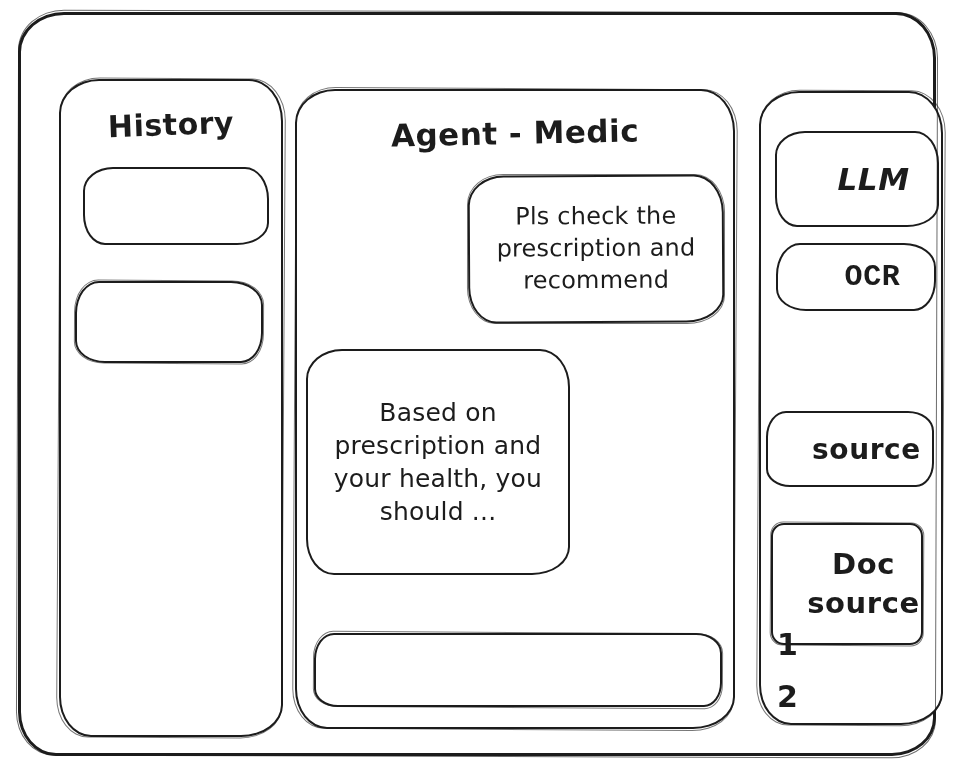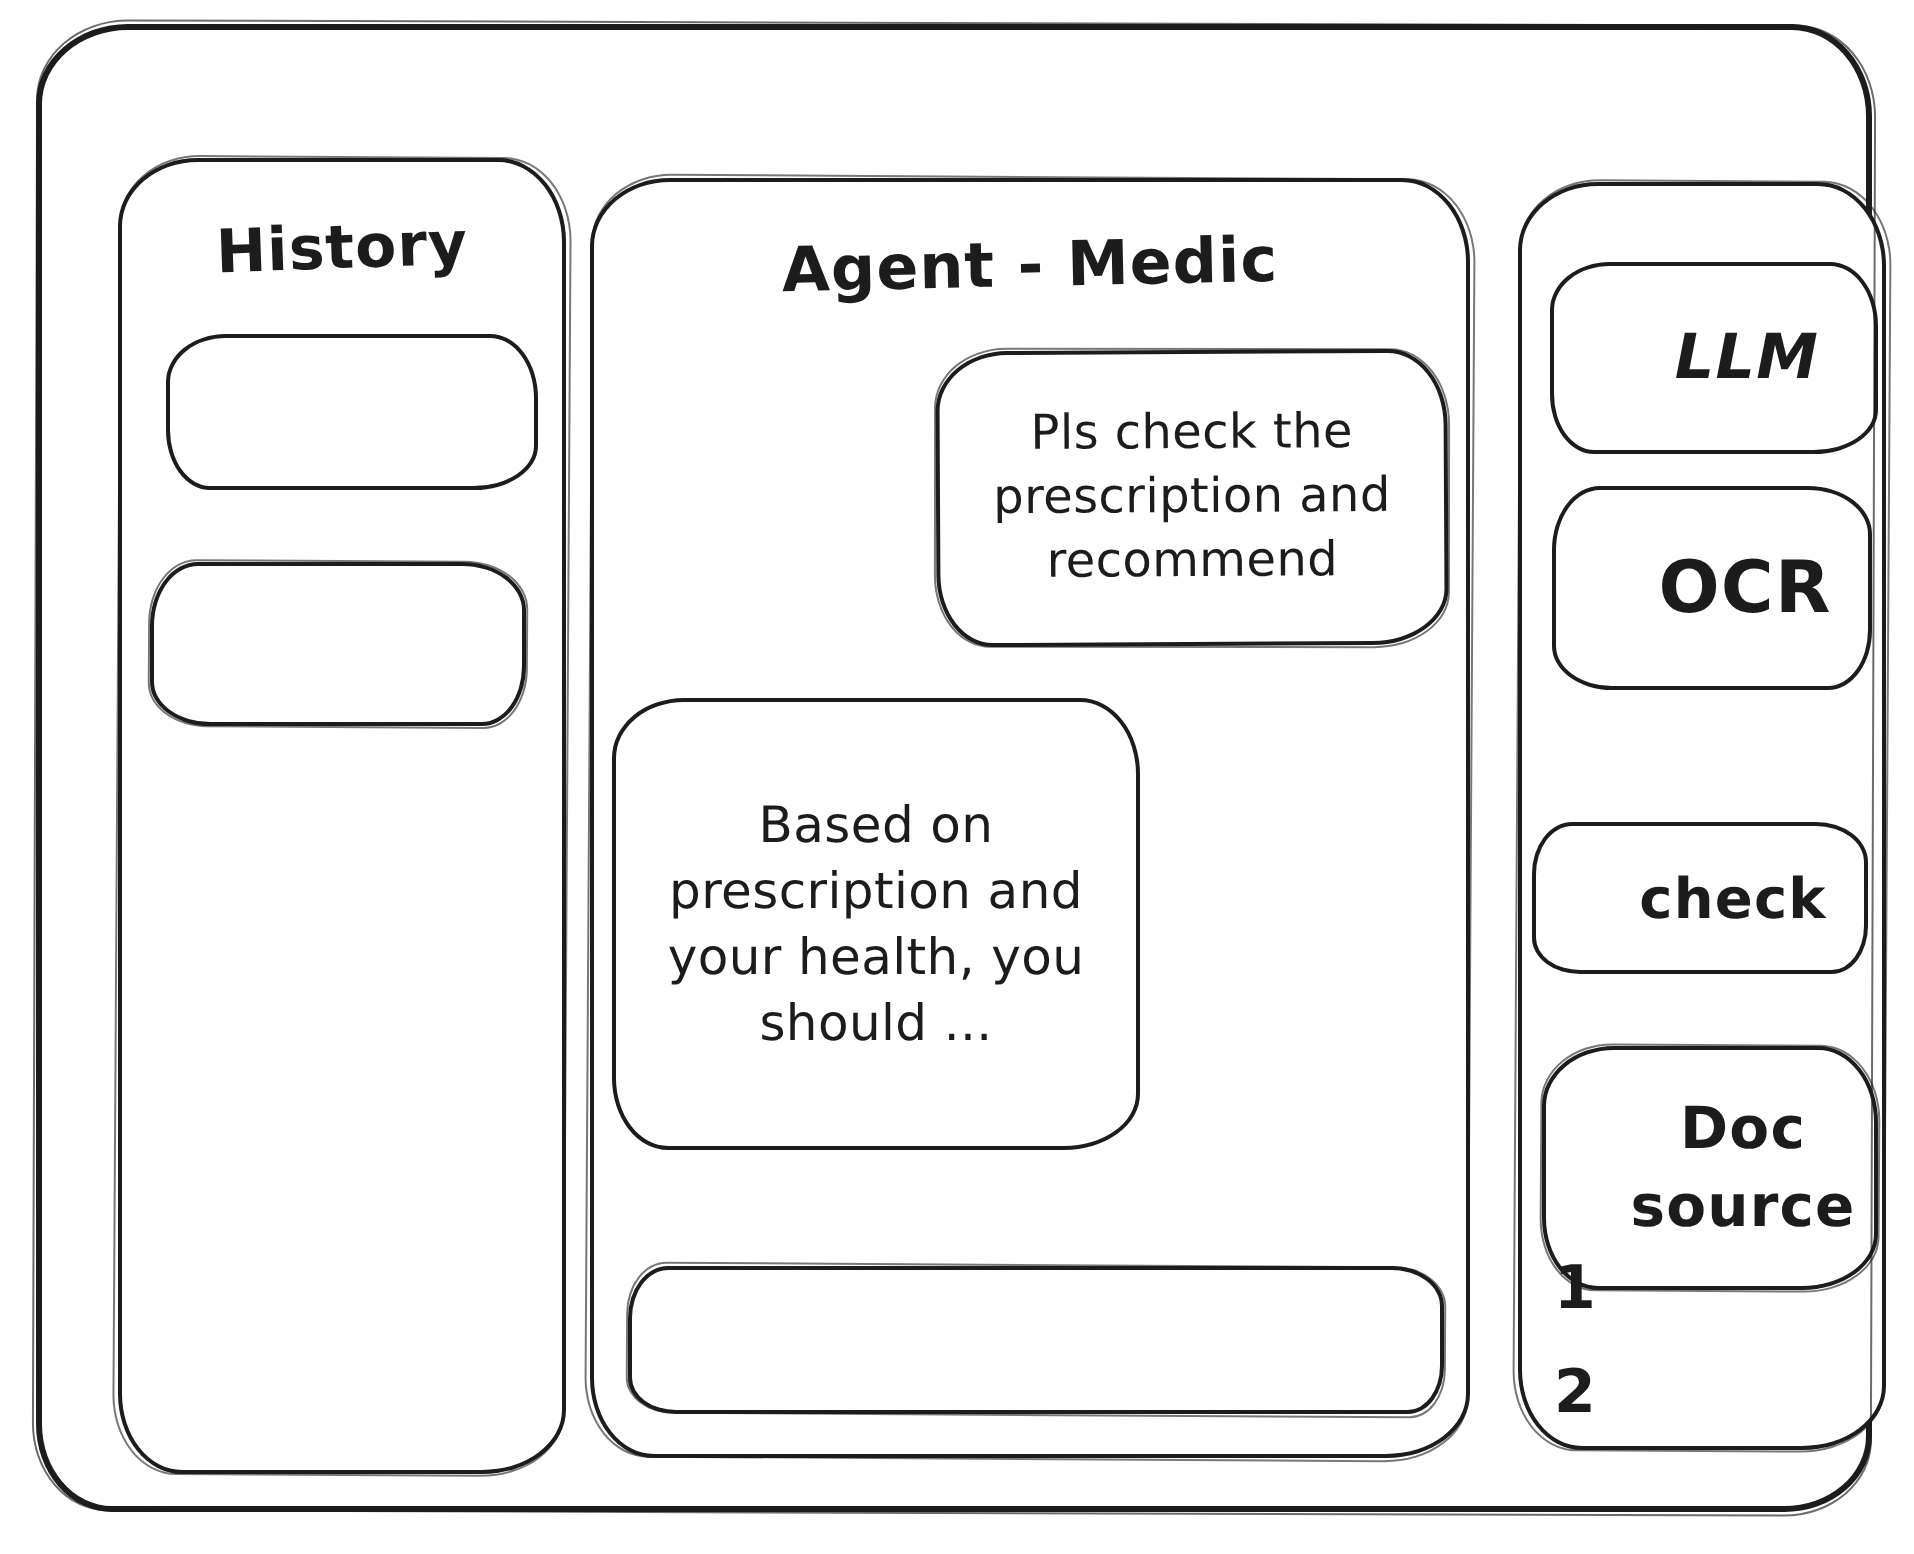--- a/index.html
+++ b/index.html
@@ -92,23 +92,23 @@
   .chat-input-box{ left:17px; top:542px; width:408px; height:74px; }
   .chat-input-box input{
     position:absolute; inset:4px 10px;
     border:none; outline:none; background:transparent;
     font:inherit; font-size:24px; color:var(--stroke);
     width:calc(100% - 20px);
   }
 
   .tools-panel{ left:738px; top:76px; width:184px; height:634px; }
   .llm-button{ left:14px; top:38px; width:164px; height:96px; font-size:31px; font-style:italic; }
-  .ocr-button{ left:15px; top:150px; width:160px; height:102px; font-size:36px; }
+  .ocr-button{ left:15px; top:150px; width:160px; height:68px; font-size:30px;font-family:Liberation Mono, monospace; }
   .params-button{ left:5px; top:318px; width:168px; height:76px; font-size:28px; }
-  .doc-source-button{ left:10px; top:430px; width:168px; height:122px; font-size:29px; line-height:1.35; }
+  .doc-source-button{ left:10px; top:430px; width:152px; height:122px; font-size:29px; line-height:1.35;border-radius:13px; }
   .doc-list{ position:absolute; left:16px; top:534px; font-size:30px; font-weight:bold; }
   .doc-list .doc-item{
     display:block; height:52px; cursor:pointer;
   }
 </style>
 </head>
 <body>
 
 <div class="sketch r-win double-lg window-frame">
 
@@ -128,21 +128,21 @@
     <div class="sketch r-bar double chat-input-box">
       <input type="text" value="" style="">
     </div>
   </div>
 
   <div class="sketch r-panel double tools-panel">
     <div class="sketch r-a center-flex btn-label llm-button">LLM</div>
 
     <div class="sketch r-b center-flex btn-label ocr-button">OCR</div>
 
-    <div class="sketch r-bar center-flex btn-label params-button">check</div>
+    <div class="sketch r-bar center-flex btn-label params-button">source</div>
 
     <div class="sketch r-c double center-flex btn-label doc-source-button">Doc source</div>
 
     <div class="doc-list">
       <span class="doc-item">1</span>
       <span class="doc-item">2</span>
     </div>
   </div>
 
 </div>

